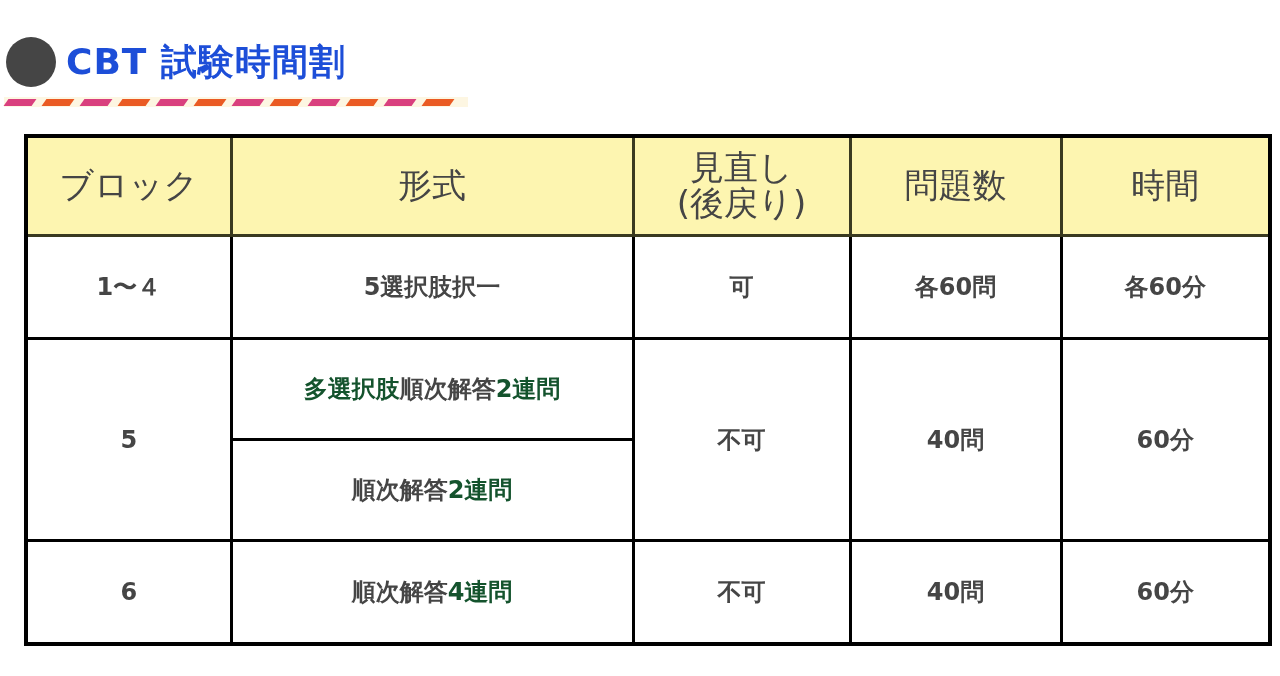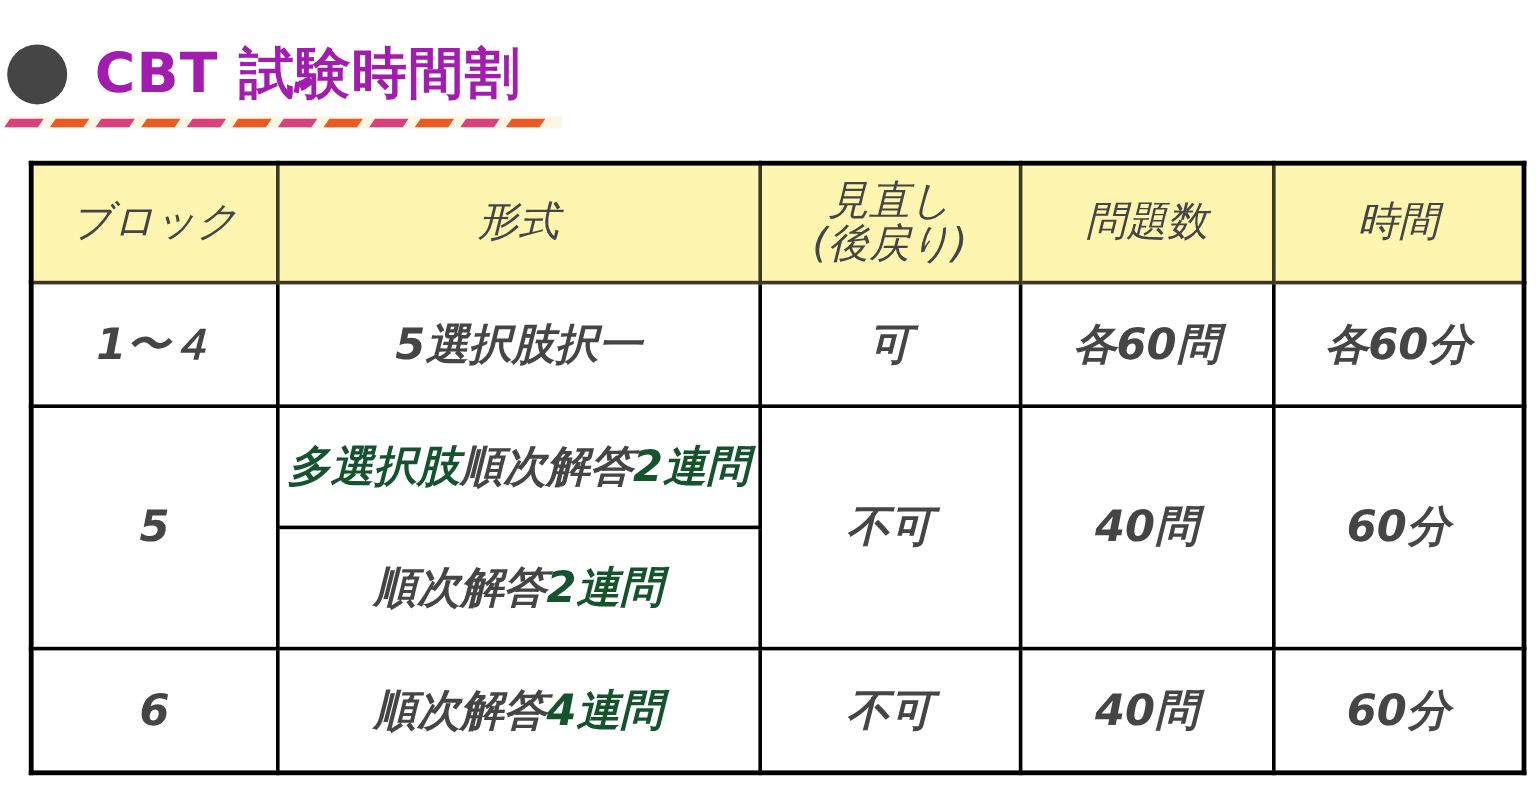--- a/index.html
+++ b/index.html
@@ -1,29 +1,29 @@
 <!DOCTYPE html>
 <html><head>
   <meta charset="utf-8">
   <style>
     html, body { margin: 0; padding: 0; background: #ffffff; }
     body { width: 1280px; height: 676px; position: relative; overflow: hidden;
            font-family: "DejaVu Sans", sans-serif; color: #454545; }
     .title-wrap { position: absolute; left: 6px; top: 30px; height: 64px; display: flex; align-items: center; }
     .bullet { width: 50px; height: 50px; border-radius: 50%; background: #454545; margin-right: 10px; }
-    .title { font-size: 46px; font-weight: bold; color: #a21caf; letter-spacing: 1px; margin-left: 13px; }
+    .title { font-size: 36px; font-weight: bold; color: #1d4ed8; letter-spacing: 1px; }
     .dashes { position: absolute; left: 4px; top: 97px; width: 464px; height: 10px; background: #fdf6e2;
               display: flex; align-items: center; gap: 10px; padding-left: 2px; box-sizing: border-box; }
     .dash { width: 28px; height: 7px; transform: skewX(-35deg); }
     table.cbt { position: absolute; left: 24px; top: 134px; width: 1244px; height: 512px;
                 border-collapse: collapse; border: 4px solid #000; table-layout: fixed; }
-    table.cbt th, table.cbt td { border: 3px solid #000; text-align: center; vertical-align: middle; padding: 0; font-style: italic; }
+    table.cbt th, table.cbt td { border: 3px solid #000; text-align: center; vertical-align: middle; padding: 0; }
     table.cbt th { background: #fdf5b0; font-weight: normal; font-size: 34px; color: #454545; height: 96px;
                    border-color: #3a3a20; line-height: 1.05; }
-    table.cbt td { background: #fff; font-size: 36px; font-weight: bold; color: #454545; }
+    table.cbt td { background: #fff; font-size: 24px; font-weight: bold; color: #454545; }
     td.left { text-align: left; padding-left: 16px; }
     .red { color: #14532d; }
     .r1 td { height: 100px; }
     .r2a td, .r2b td { height: 98px; }
     .r3 td { height: 100px; }
     col.c1 { width: 205px; } col.c2 { width: 402px; } col.c3 { width: 217px; }
     col.c4 { width: 211px; } col.c5 { width: 209px; }
   </style>
 </head>
 <body>

